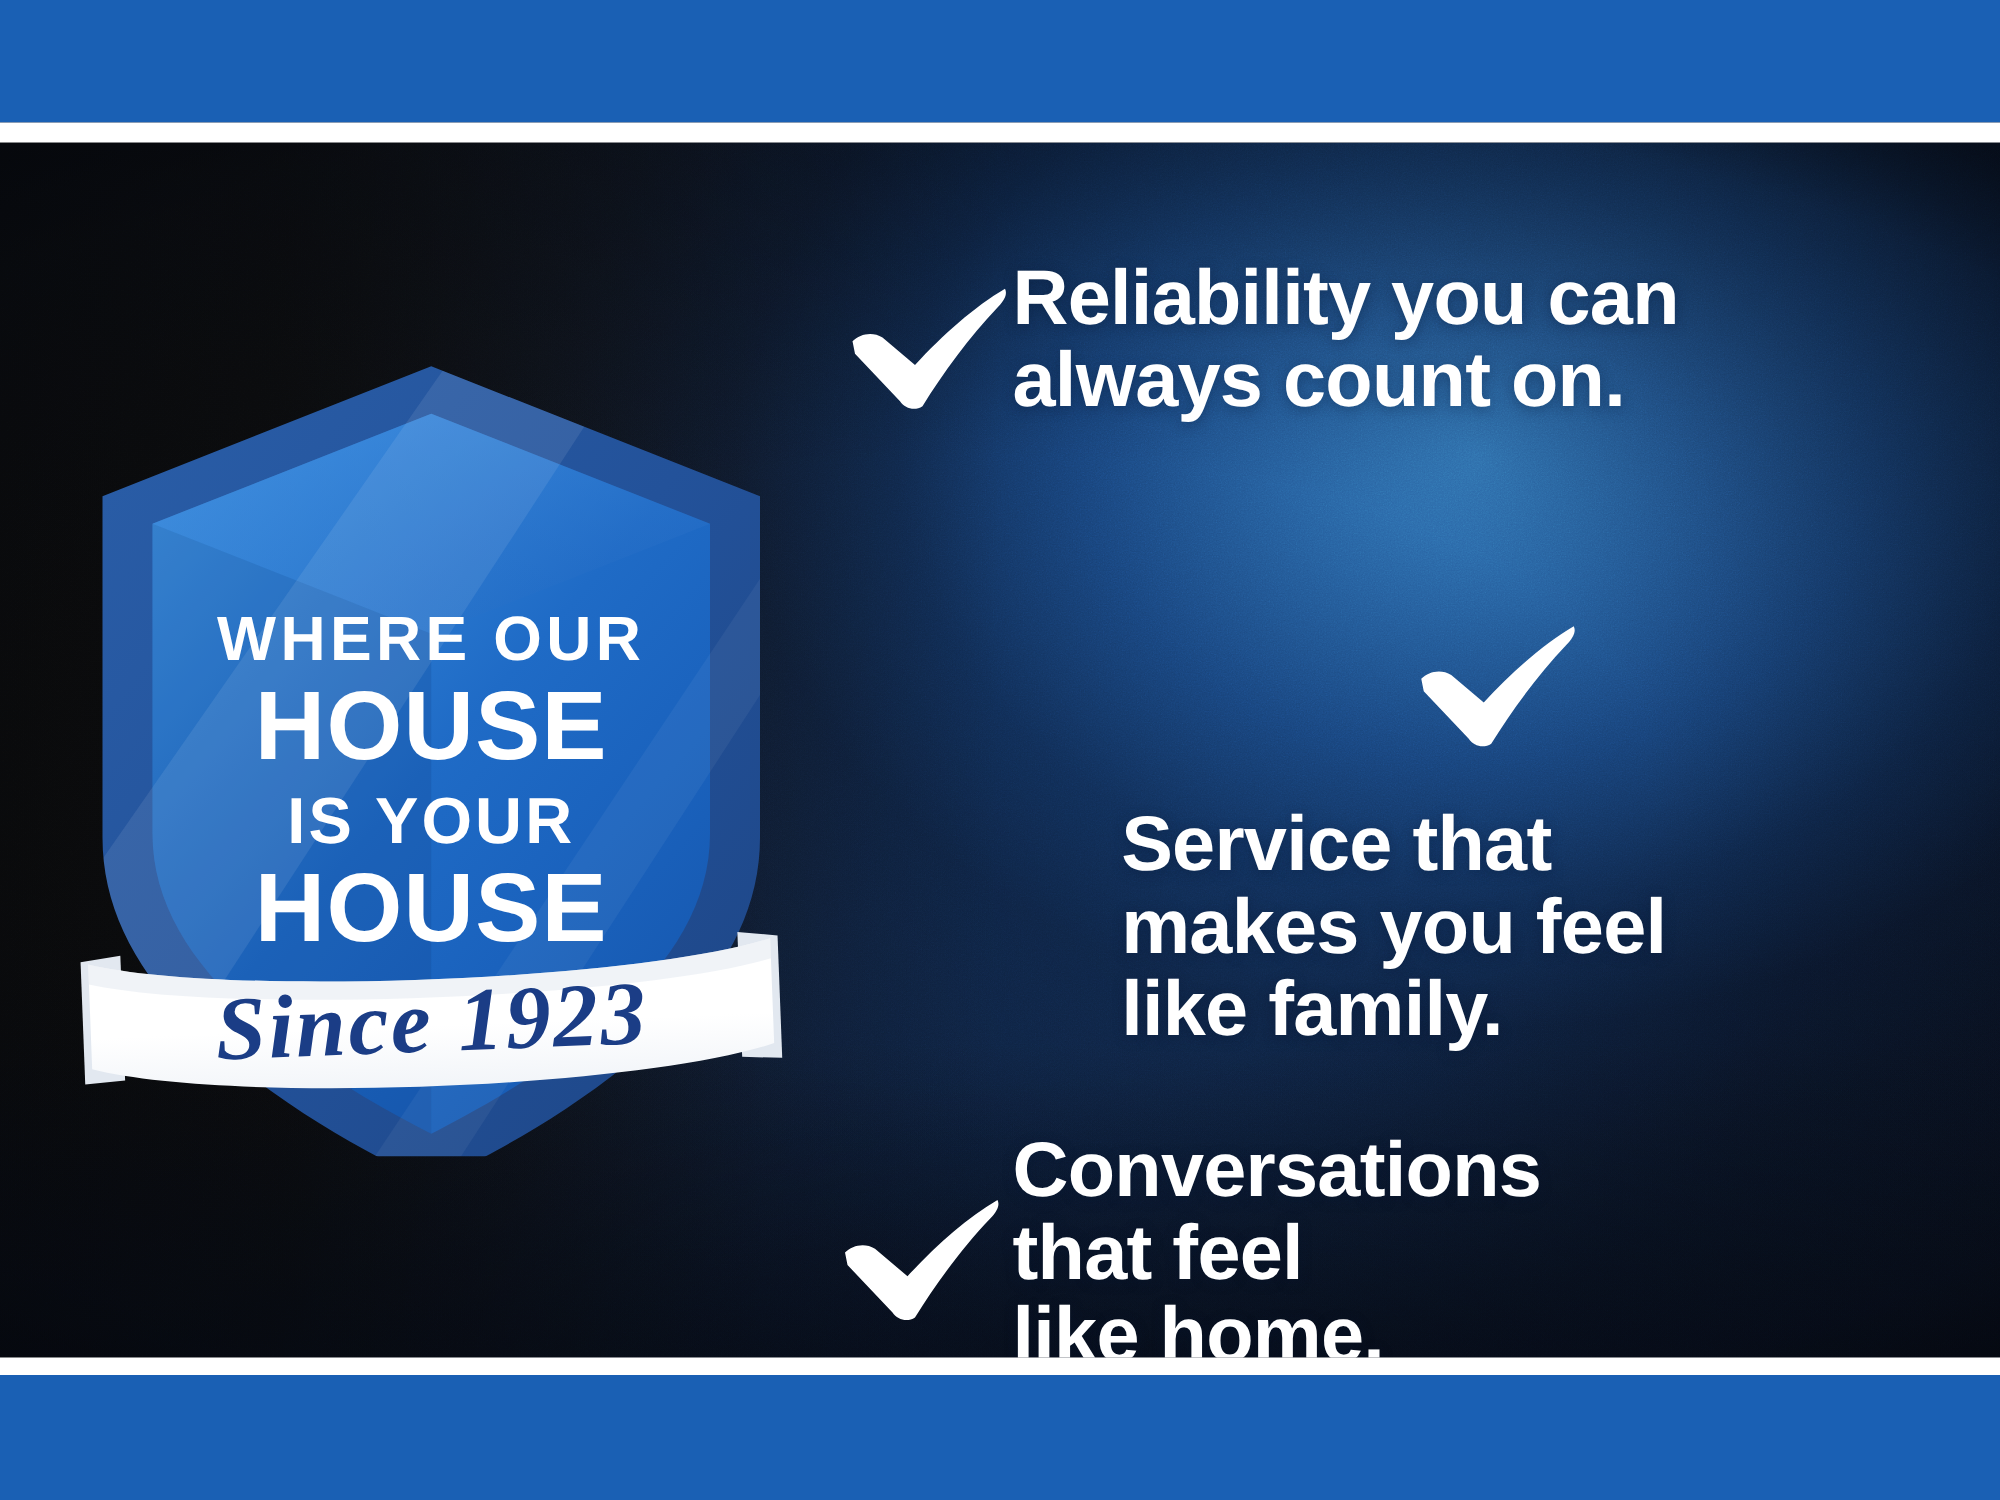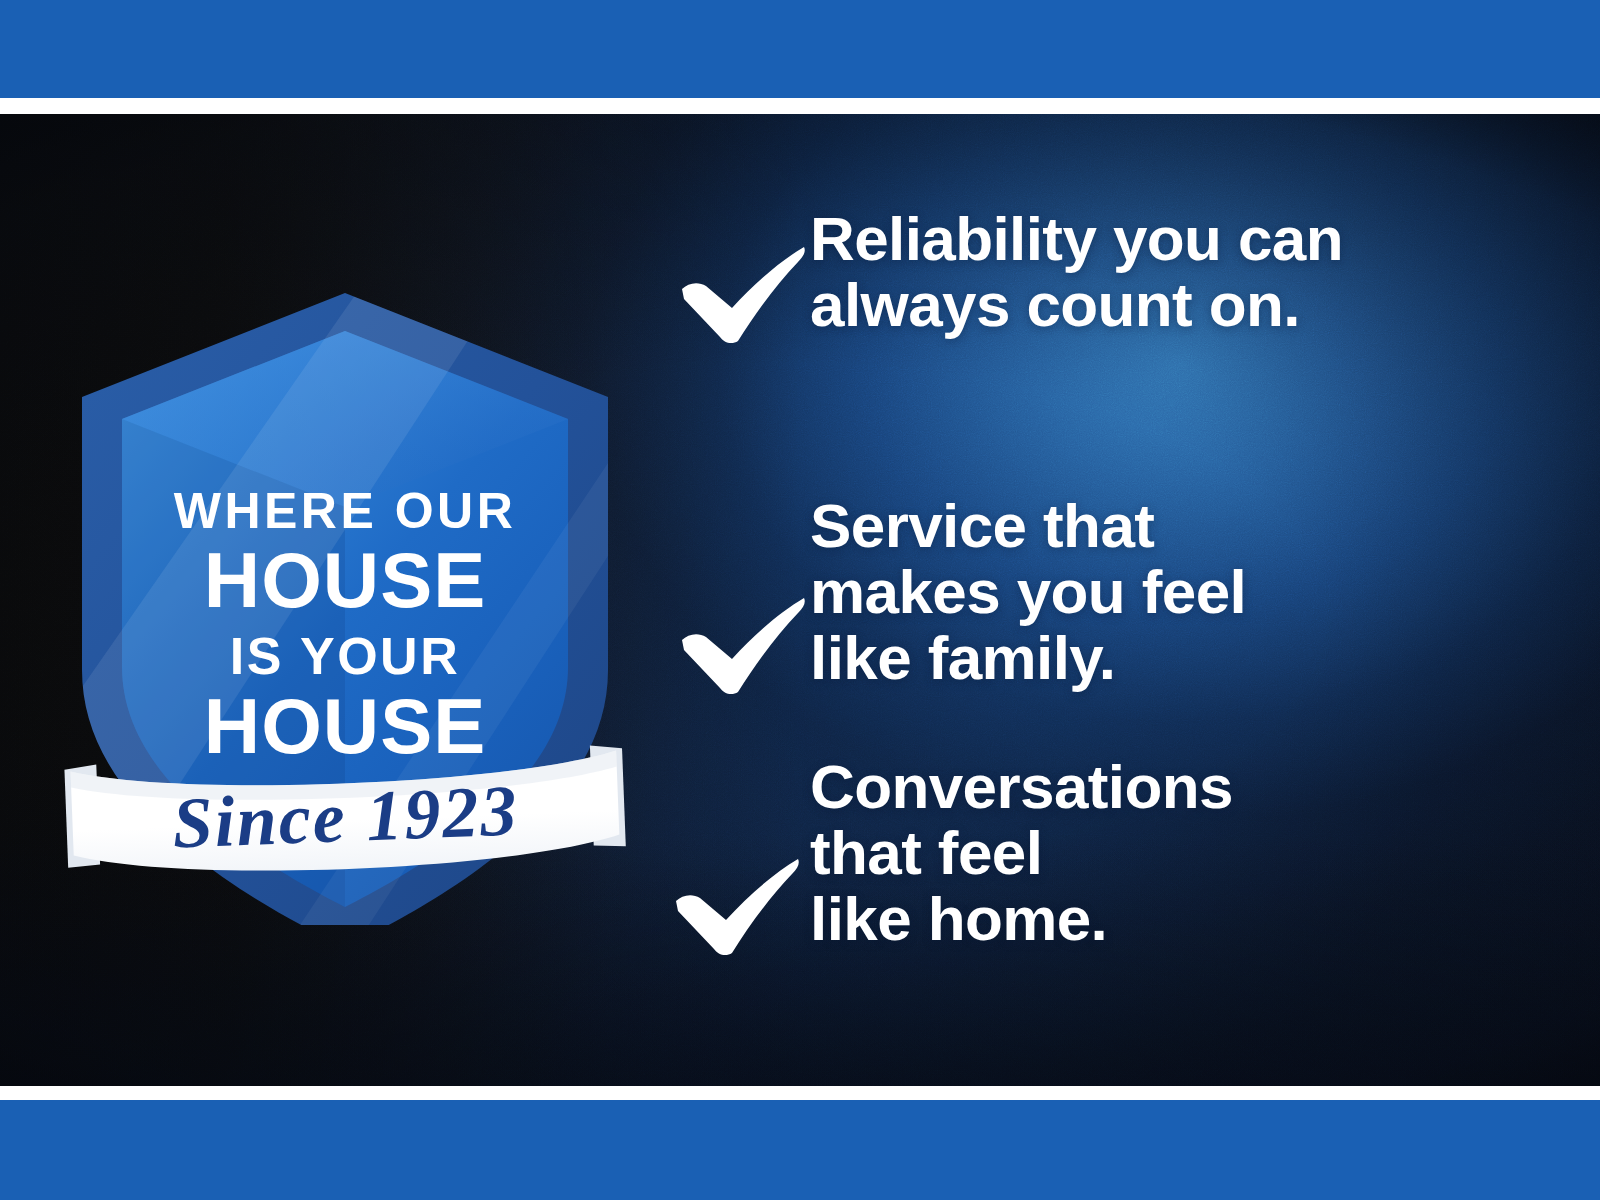--- a/index.html
+++ b/index.html
@@ -121,21 +121,21 @@
   
   #bullets {
     position: absolute;
     left: 660px;
     top: 90px;
     width: 910px;
   }
   .bullet {
     position: relative;
     display: flex;
-    align-items: flex-end;
+    align-items: center;
   }
   .bullet-check {
     flex: 0 0 150px;
     height: 104px;
     position: relative;
   }
   .bullet-check svg {
     position: absolute;
     left: 12px;
     top: 0;
@@ -150,21 +150,21 @@
     font-weight: bold;
     font-size: 62px;
     line-height: 1.07;
     letter-spacing: -0.6px;
     white-space: pre-line;
     text-shadow: 0 2px 10px rgba(0,20,50,0.35);
     padding-top: 2px;
   }
 
   #bullet-0 { margin-top: 0;   }
-  #bullet-1 { margin-top: 152px; }
+  #bullet-1 { margin-top: 152px; flex-direction: column; }
   #bullet-2 { margin-top: 60px; }
 
   #bullet-0 .bullet-check svg { left: 18px; top: 10px; }
   #bullet-1 .bullet-check svg { left: 18px; top: 8px;  }
   #bullet-2 .bullet-check svg { left: 12px; top: 8px;  }
 </style>
 </head>
 <body>
 
 <div id="stage">

